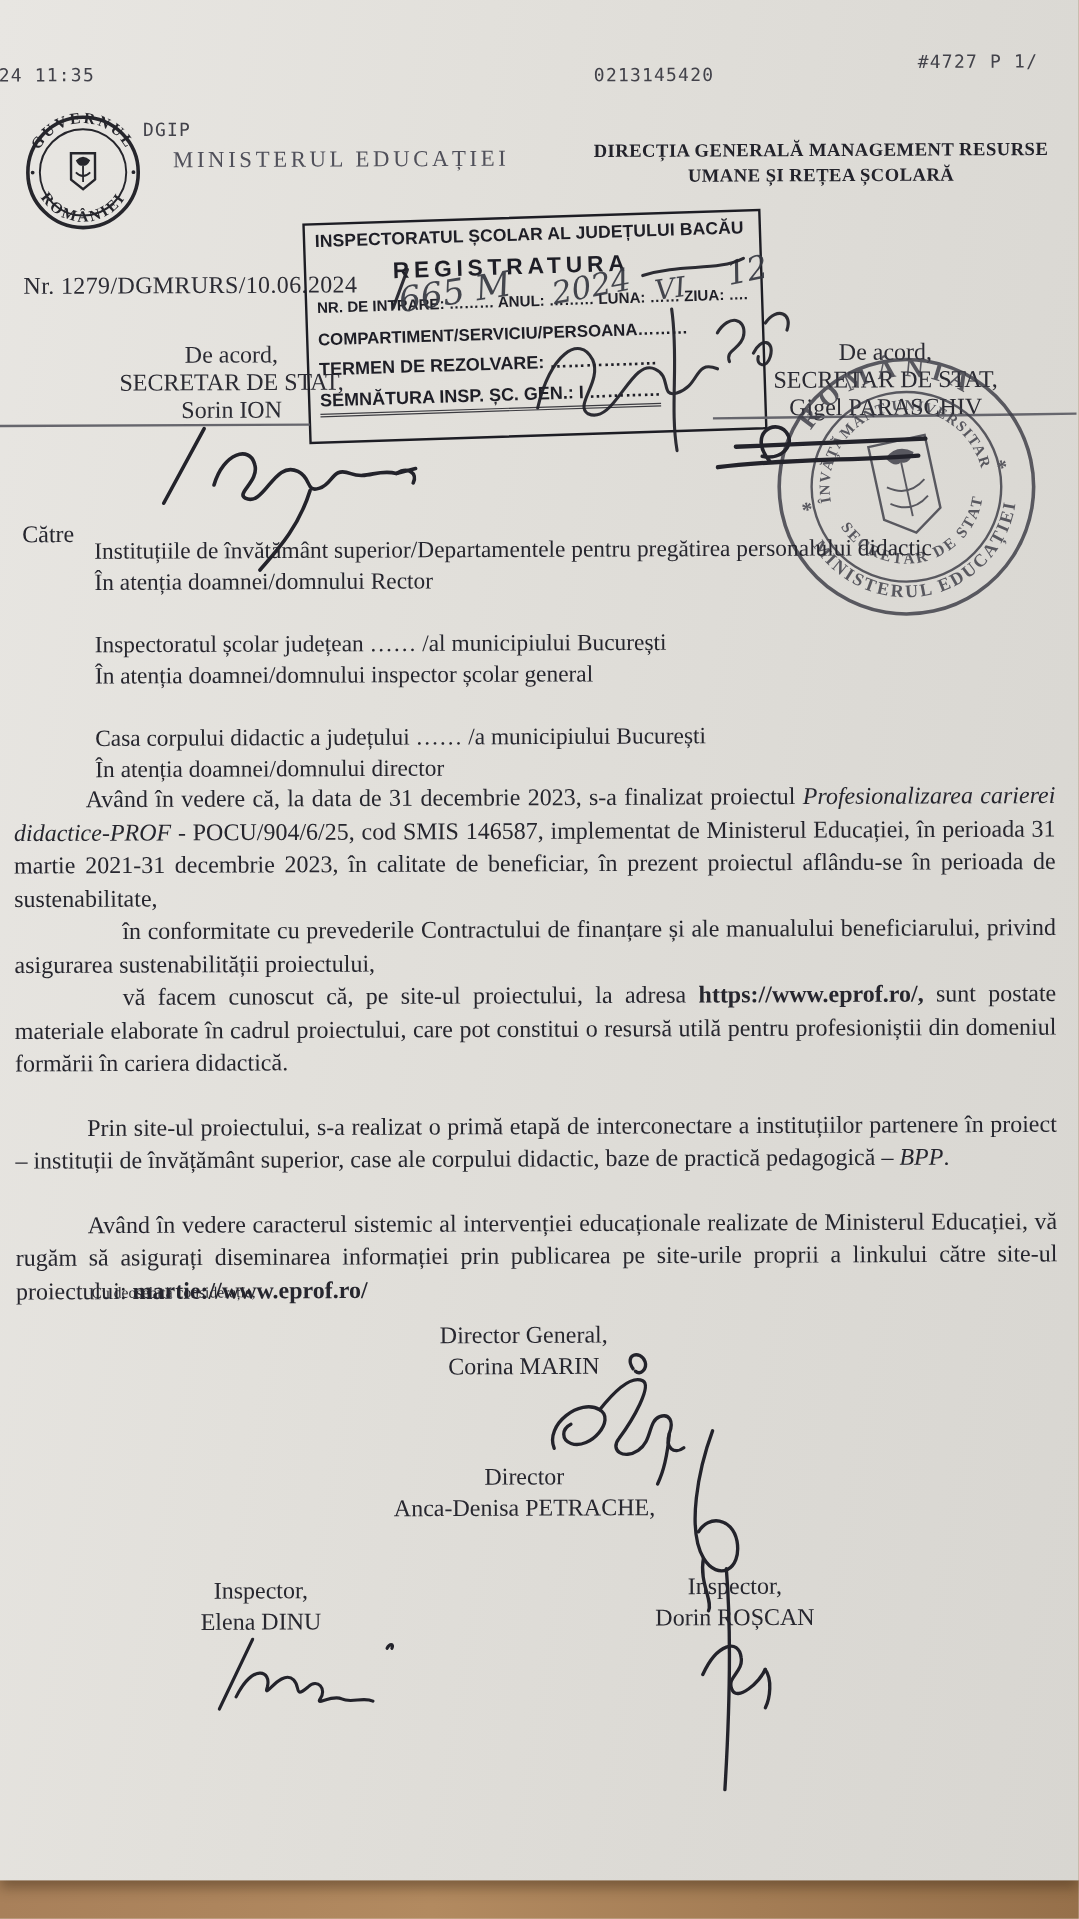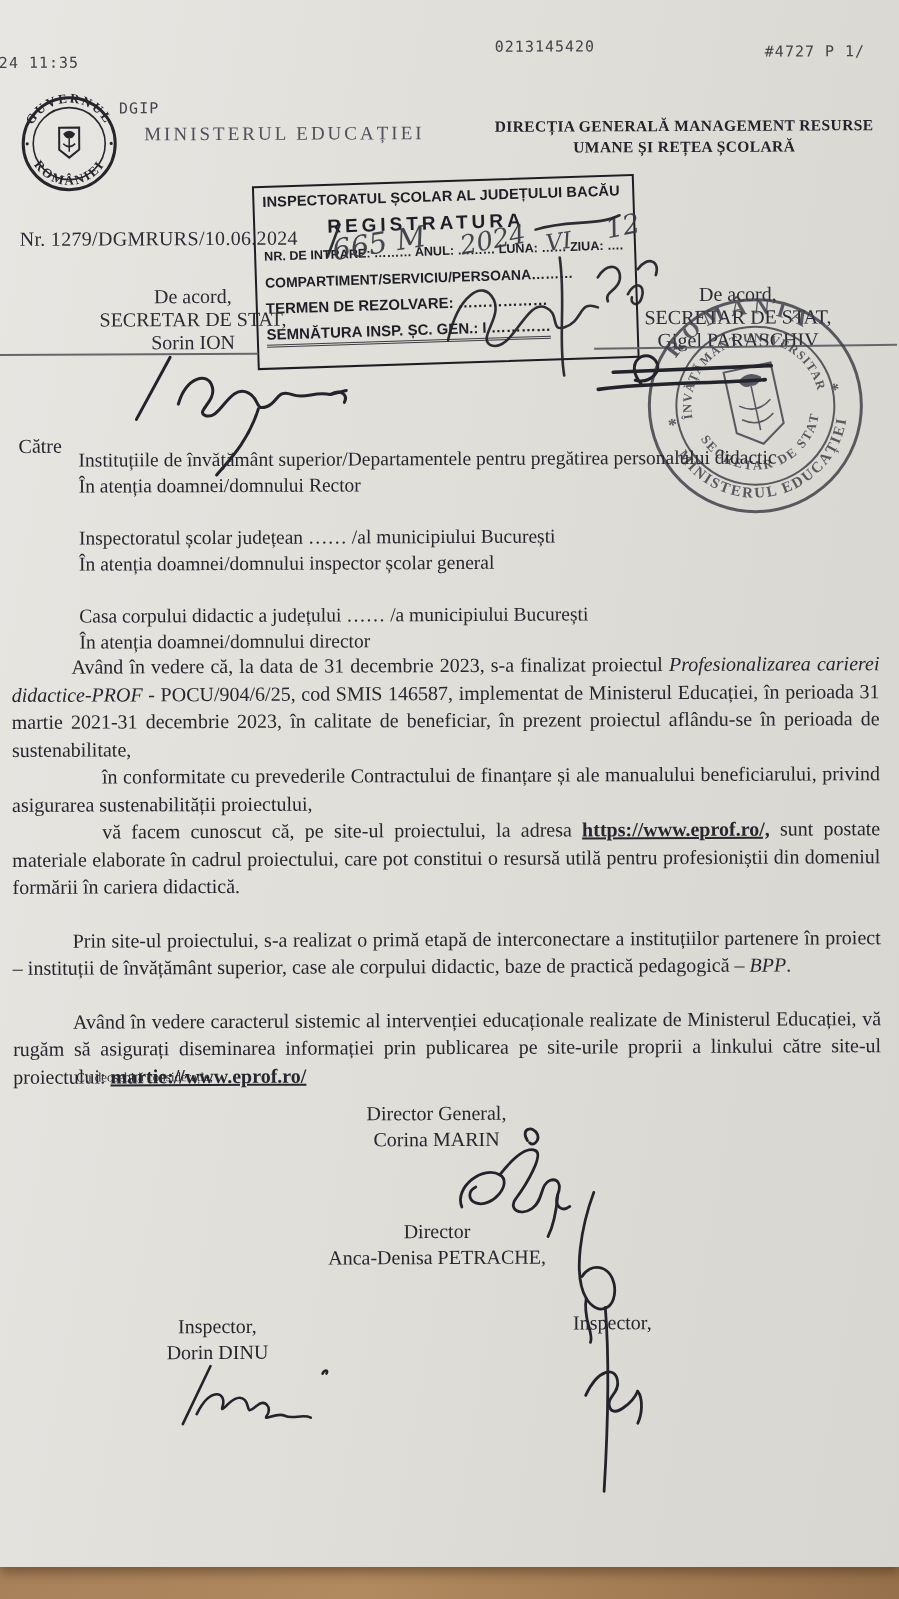--- a/index.html
+++ b/index.html
@@ -37,36 +37,36 @@
   .catre{font-size:20px;}
   .recips{font-size:19.5px;line-height:26px;color:#26262e;}
   .recips .grp{margin-bottom:26px;}
   .recips .l1{white-space:nowrap;}
   .bodytext{font-size:20px;line-height:27.5px;text-align:justify;color:#26262e;}
   .bodytext p{margin:0;}
   .ind60{text-indent:60px;}
   .ind90{text-indent:90px;}
   .mt{margin-top:26px !important;}
   .it{font-style:italic;}
-  .lnk{font-weight:bold;text-decoration:underline;text-decoration-thickness:2px;}
+  .lnk{font-weight:bold;text-decoration-thickness:2px;}
   .closing{font-size:13px;}
   .sigblock{text-align:center;font-size:20px;line-height:26px;color:#27272f;}
   svg.ink path, svg.ink line{fill:none;stroke:#23232b;stroke-linecap:round;stroke-linejoin:round;}
   .stamp{opacity:.82;transform:rotate(-12deg);}
   .doc{position:absolute;left:0;top:0;width:899px;height:1567px;transform:rotate(-.25deg);}
 </style>
 </head>
 <body>
 
 <div class="paper">
 <div class="doc">
 
   <div class="abs mono" style="left:2px;top:52px;">24 11:35</div>
   <div class="abs mono" style="left:122px;top:50px;margin-top:48px;">DGIP</div>
-  <div class="abs mono" style="left:498px;top:38px;">0213145420</div>
+  <div class="abs mono" style="left:498px;top:54px;">0213145420</div>
   <div class="abs mono" style="left:768px;top:44px;">#4727 P 1/</div>
 
   <svg class="abs" style="left:22px;top:92px;" width="100" height="100" viewBox="0 0 100 100">
     <circle cx="50" cy="50" r="46" fill="none" stroke="#26262c" stroke-width="3"></circle>
     <circle cx="50" cy="50" r="36" fill="none" stroke="#26262c" stroke-width="1.6"></circle>
     <defs>
       <path id="sealTop" d="M50,50 m-41,0 a41,41 0 1,1 82,0"></path>
       <path id="sealBot" d="M50,50 m-41,0 a41,41 0 1,0 82,0"></path>
     </defs>
     <text font-family="Liberation Serif,serif" font-size="13" font-weight="bold" fill="#26262c" letter-spacing="2">
@@ -242,32 +242,33 @@
   </div>
   <svg class="abs ink" style="left:540px;top:1185px;" width="110" height="165" viewBox="0 0 110 165">
     <g stroke-width="2.8">
       <path d="M52,8 C40,40 30,90 44,114 C56,134 76,124 72,100 C68,80 48,78 40,92"></path>
       <path d="M44,114 C40,134 52,150 48,158"></path>
     </g>
   </svg>
 
   <div class="abs sigblock" style="left:115px;top:1312px;width:200px;">
     <div>Inspector,</div>
-    <div>Dorin DINU</div>
+    <div>Elena DINU</div>
   </div>
   <svg class="abs ink" style="left:150px;top:1355px;" width="190" height="75" viewBox="0 0 190 75">
     <g stroke-width="2.6">
       <path d="M30,68 L58,10"></path>
       <path d="M44,58 C58,30 74,36 70,50 C66,62 82,34 92,44 C98,50 92,60 104,50 C112,42 120,52 114,60 C110,66 124,56 132,60 C140,64 150,58 158,62"></path>
       <path d="M170,18 C172,14 176,14 174,18"></path>
     </g>
   </svg>
 
   <div class="abs sigblock" style="left:500px;top:1310px;width:220px;">
     <div>Inspector,</div>
+    <div>Dorin ROȘCAN</div>
   </div>
   <svg class="abs ink" style="left:555px;top:1300px;" width="110" height="200" viewBox="0 0 110 200">
     <g stroke-width="2.8">
       <path d="M48,8 C52,60 50,130 46,192"></path>
       <path d="M28,96 C40,70 58,66 60,82 C62,94 48,98 52,108 C56,120 76,102 80,92"></path>
       <path d="M80,92 C86,100 84,116 80,124"></path>
     </g>
   </svg>
 
 </div>

